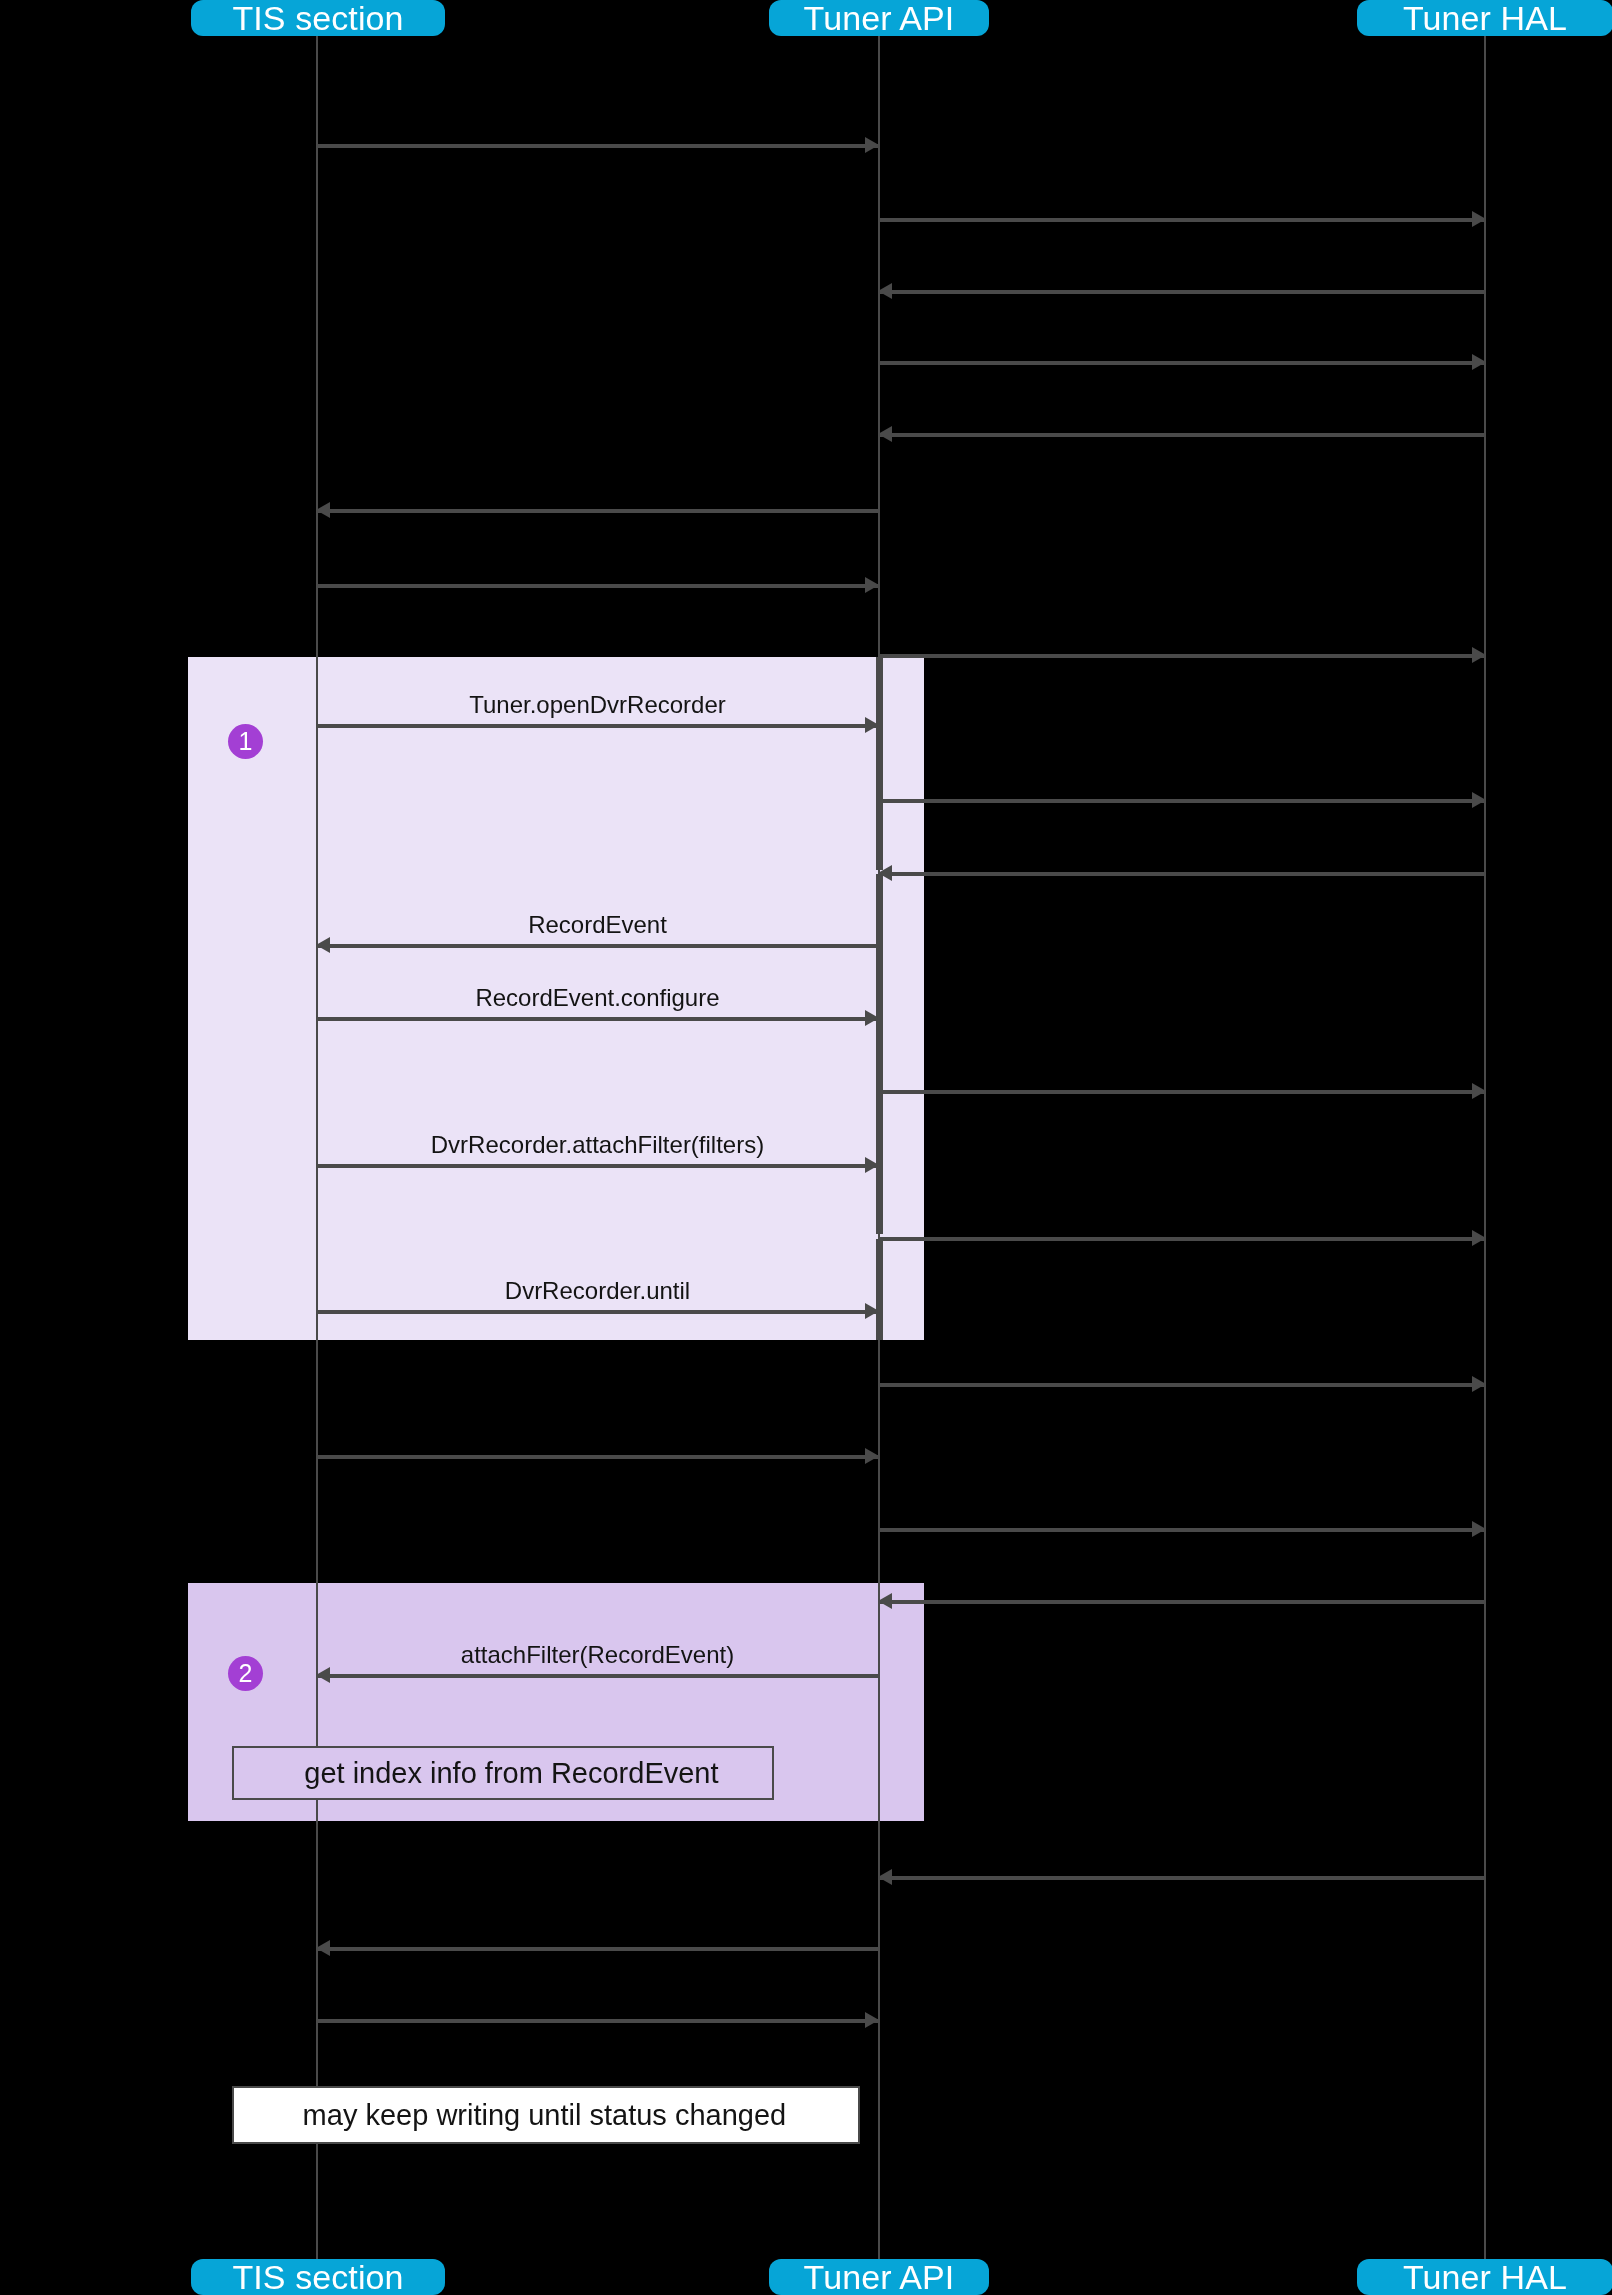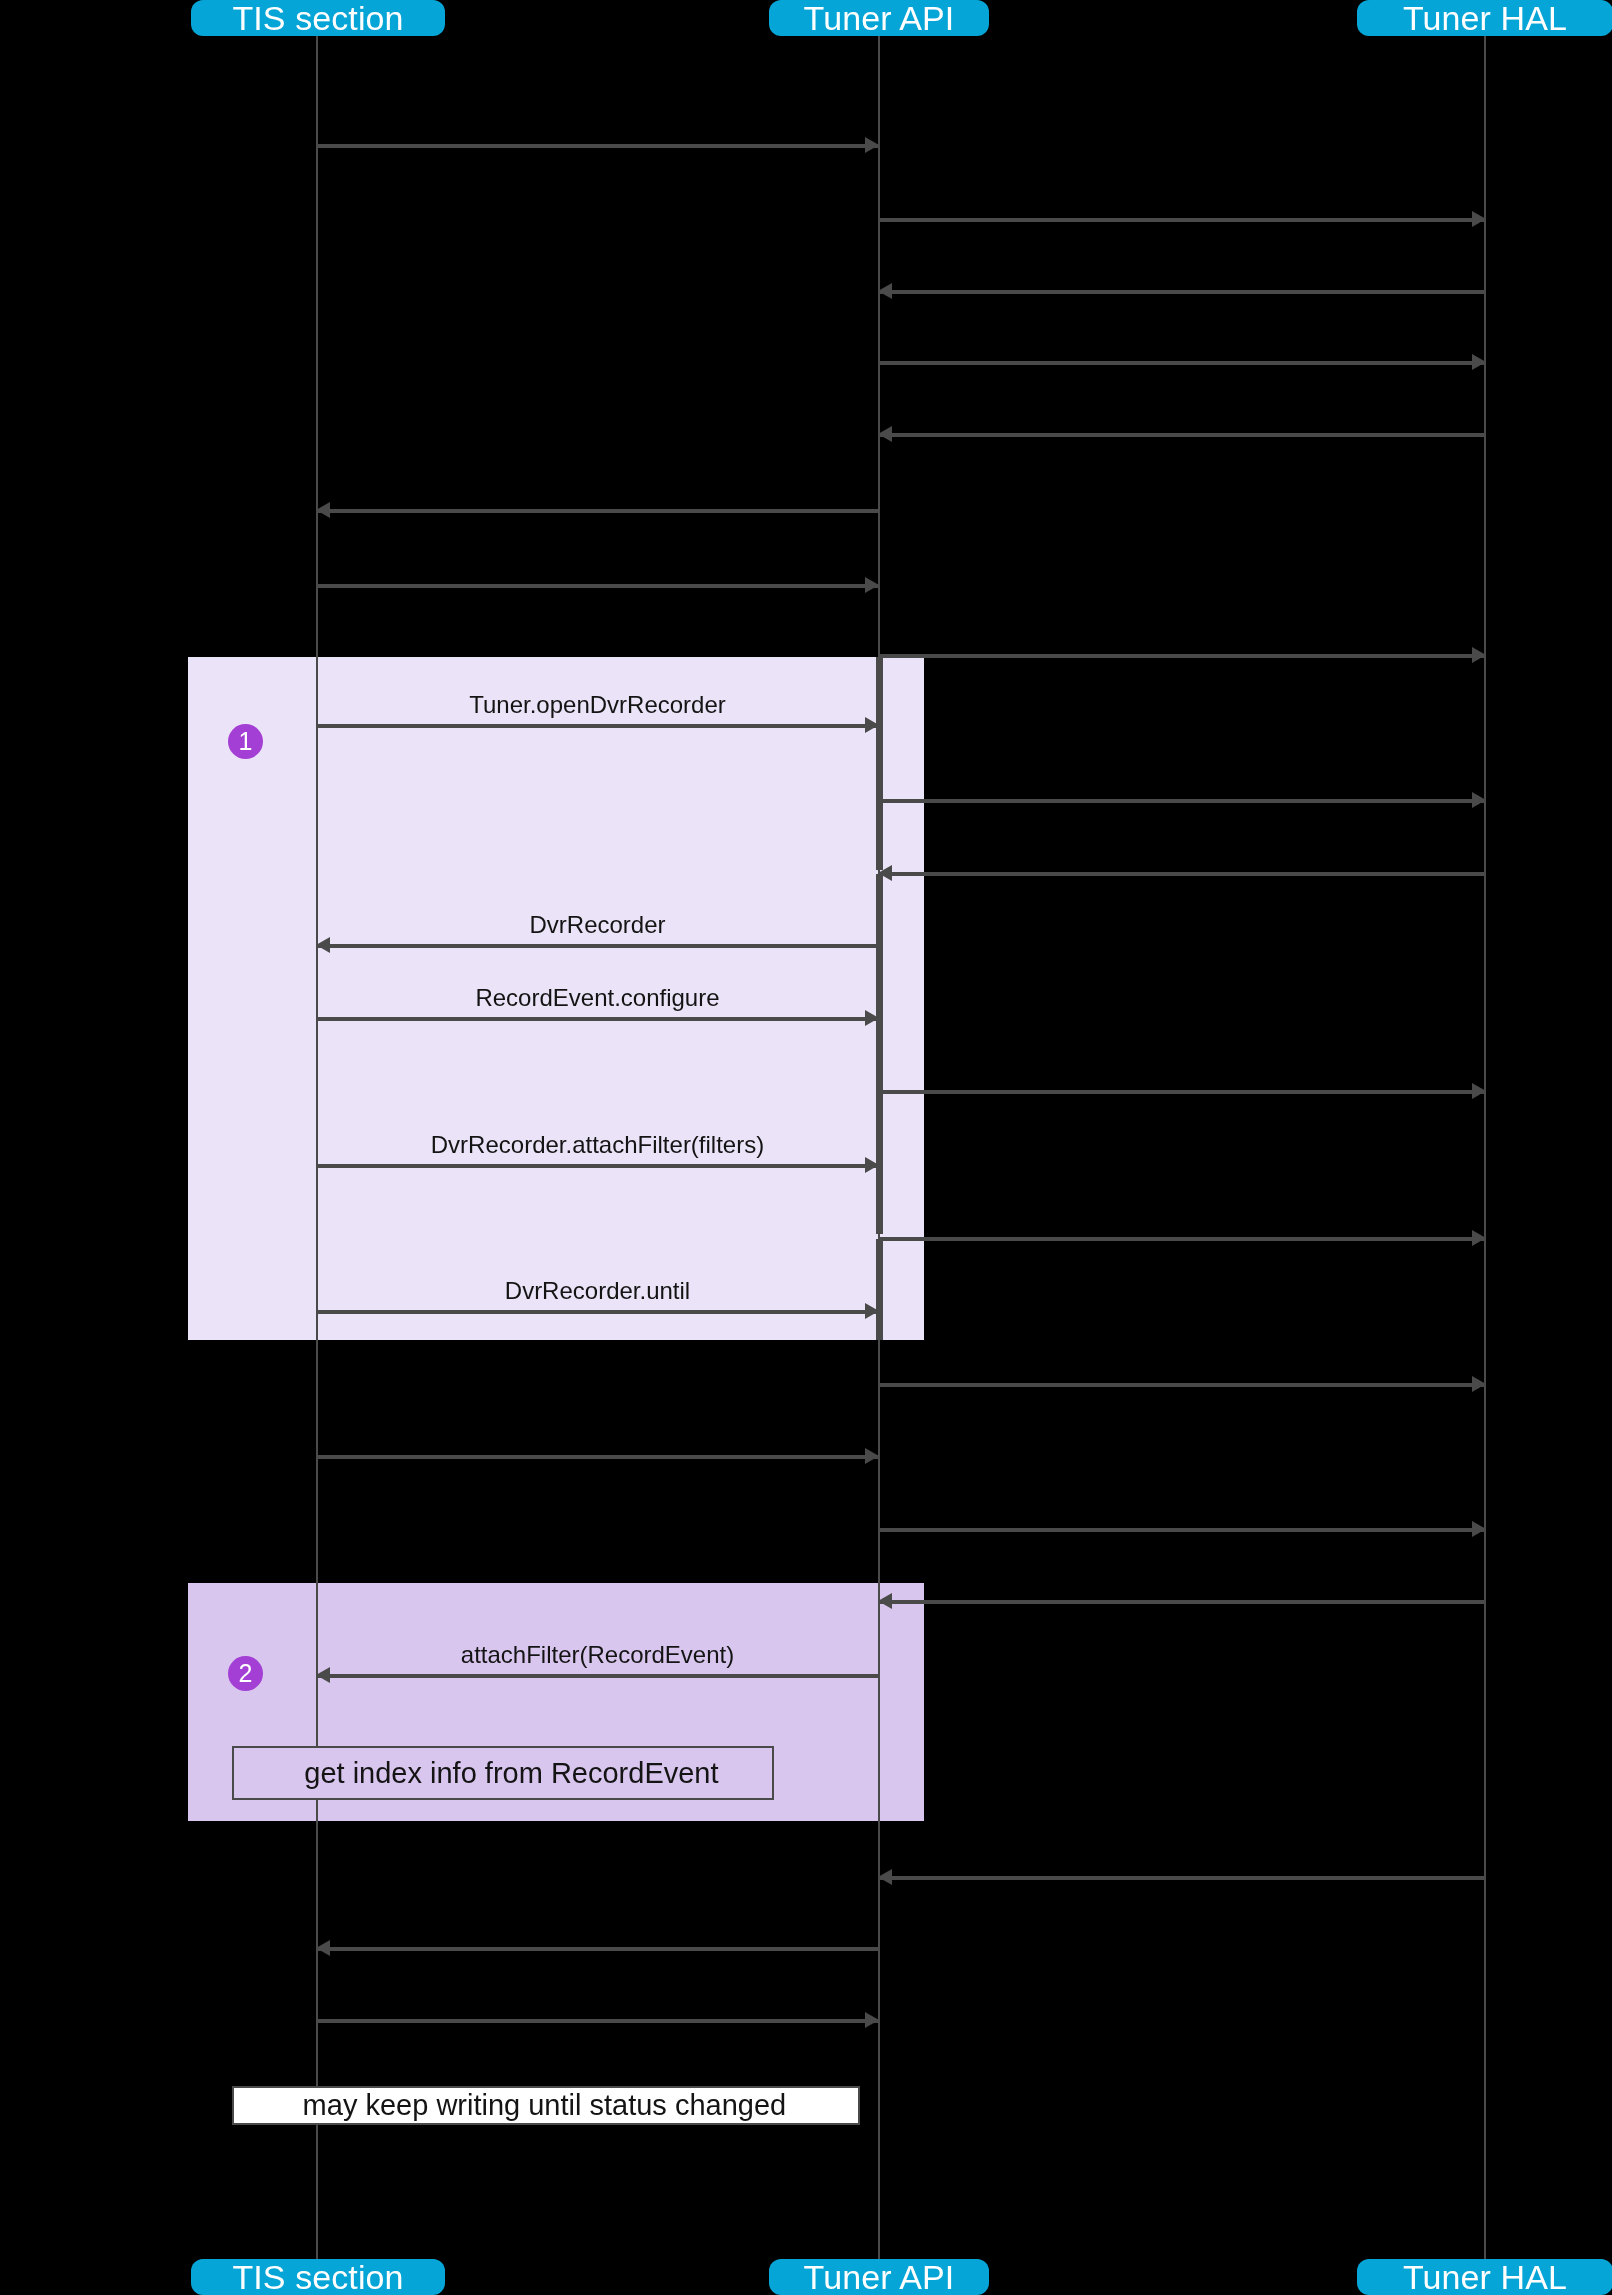--- a/index.html
+++ b/index.html
@@ -219,21 +219,21 @@
 
   <div class="msg to-left" style="left:879px; top:872px; width:606px;">
     <div class="shaft"></div>
     <div class="head"></div>
     <div class="label"></div>
   </div>
 
   <div class="msg to-left" style="left:317px; top:944px; width:561px;">
     <div class="shaft"></div>
     <div class="head"></div>
-    <div class="label">DvrRecorder</div>
+    <div class="label">RecordEvent</div>
   </div>
 
   <div class="msg to-right" style="left:317px; top:1017px; width:561px;">
     <div class="shaft"></div>
     <div class="head"></div>
     <div class="label">RecordEvent.configure</div>
   </div>
 
   <div class="msg to-right" style="left:879px; top:1090px; width:606px;">
     <div class="shaft"></div>
@@ -312,21 +312,21 @@
   </div>
 
   <div class="step-badge" style="left:228px; top:1656px;">
     <span>2</span>
   </div>
 
   <div class="note on-shade" style="left:232px; top:1746px; width:542px; height:54px;padding-left:27px;">
     <span>get index info from RecordEvent</span>
   </div>
 
-  <div class="note" style="left:232px; top:2086px; width:628px; height:39px;padding-left:7px;">
+  <div class="note" style="left:232px; top:2086px; width:628px; height:58px;padding-left:7px;">
     <span>may keep writing until status changed</span>
   </div>
 
   <div class="participant-box" style="left:191px; top:2259px; width:254px; height:36px;">
     <span>TIS section</span>
   </div>
 
   <div class="participant-box" style="left:769px; top:2259px; width:220px; height:36px;">
     <span>Tuner API</span>
   </div>

